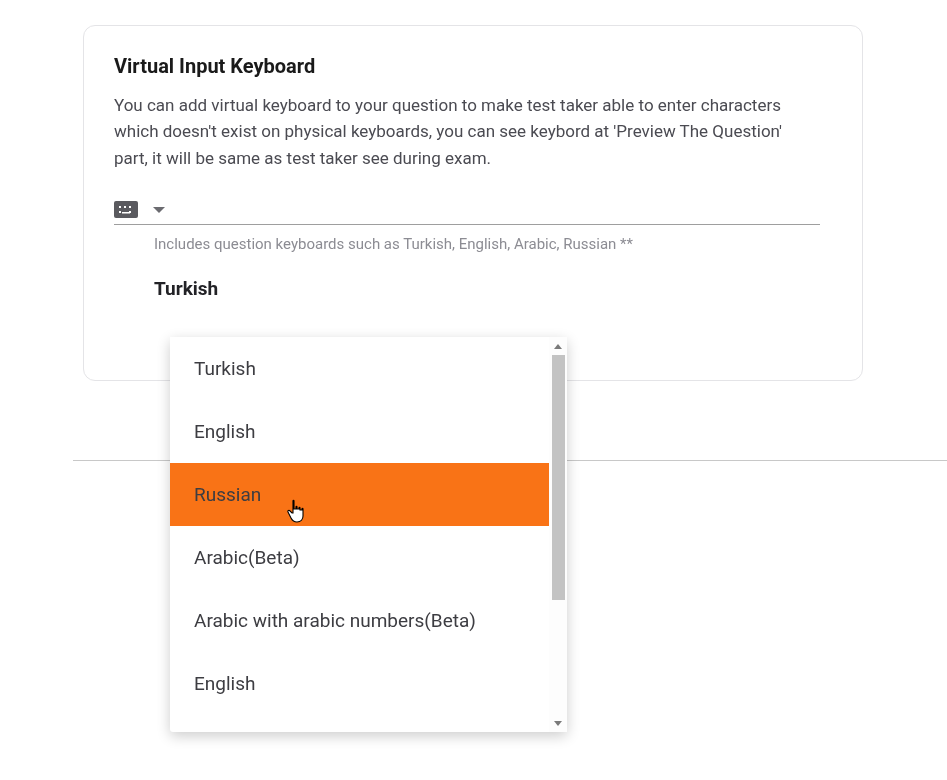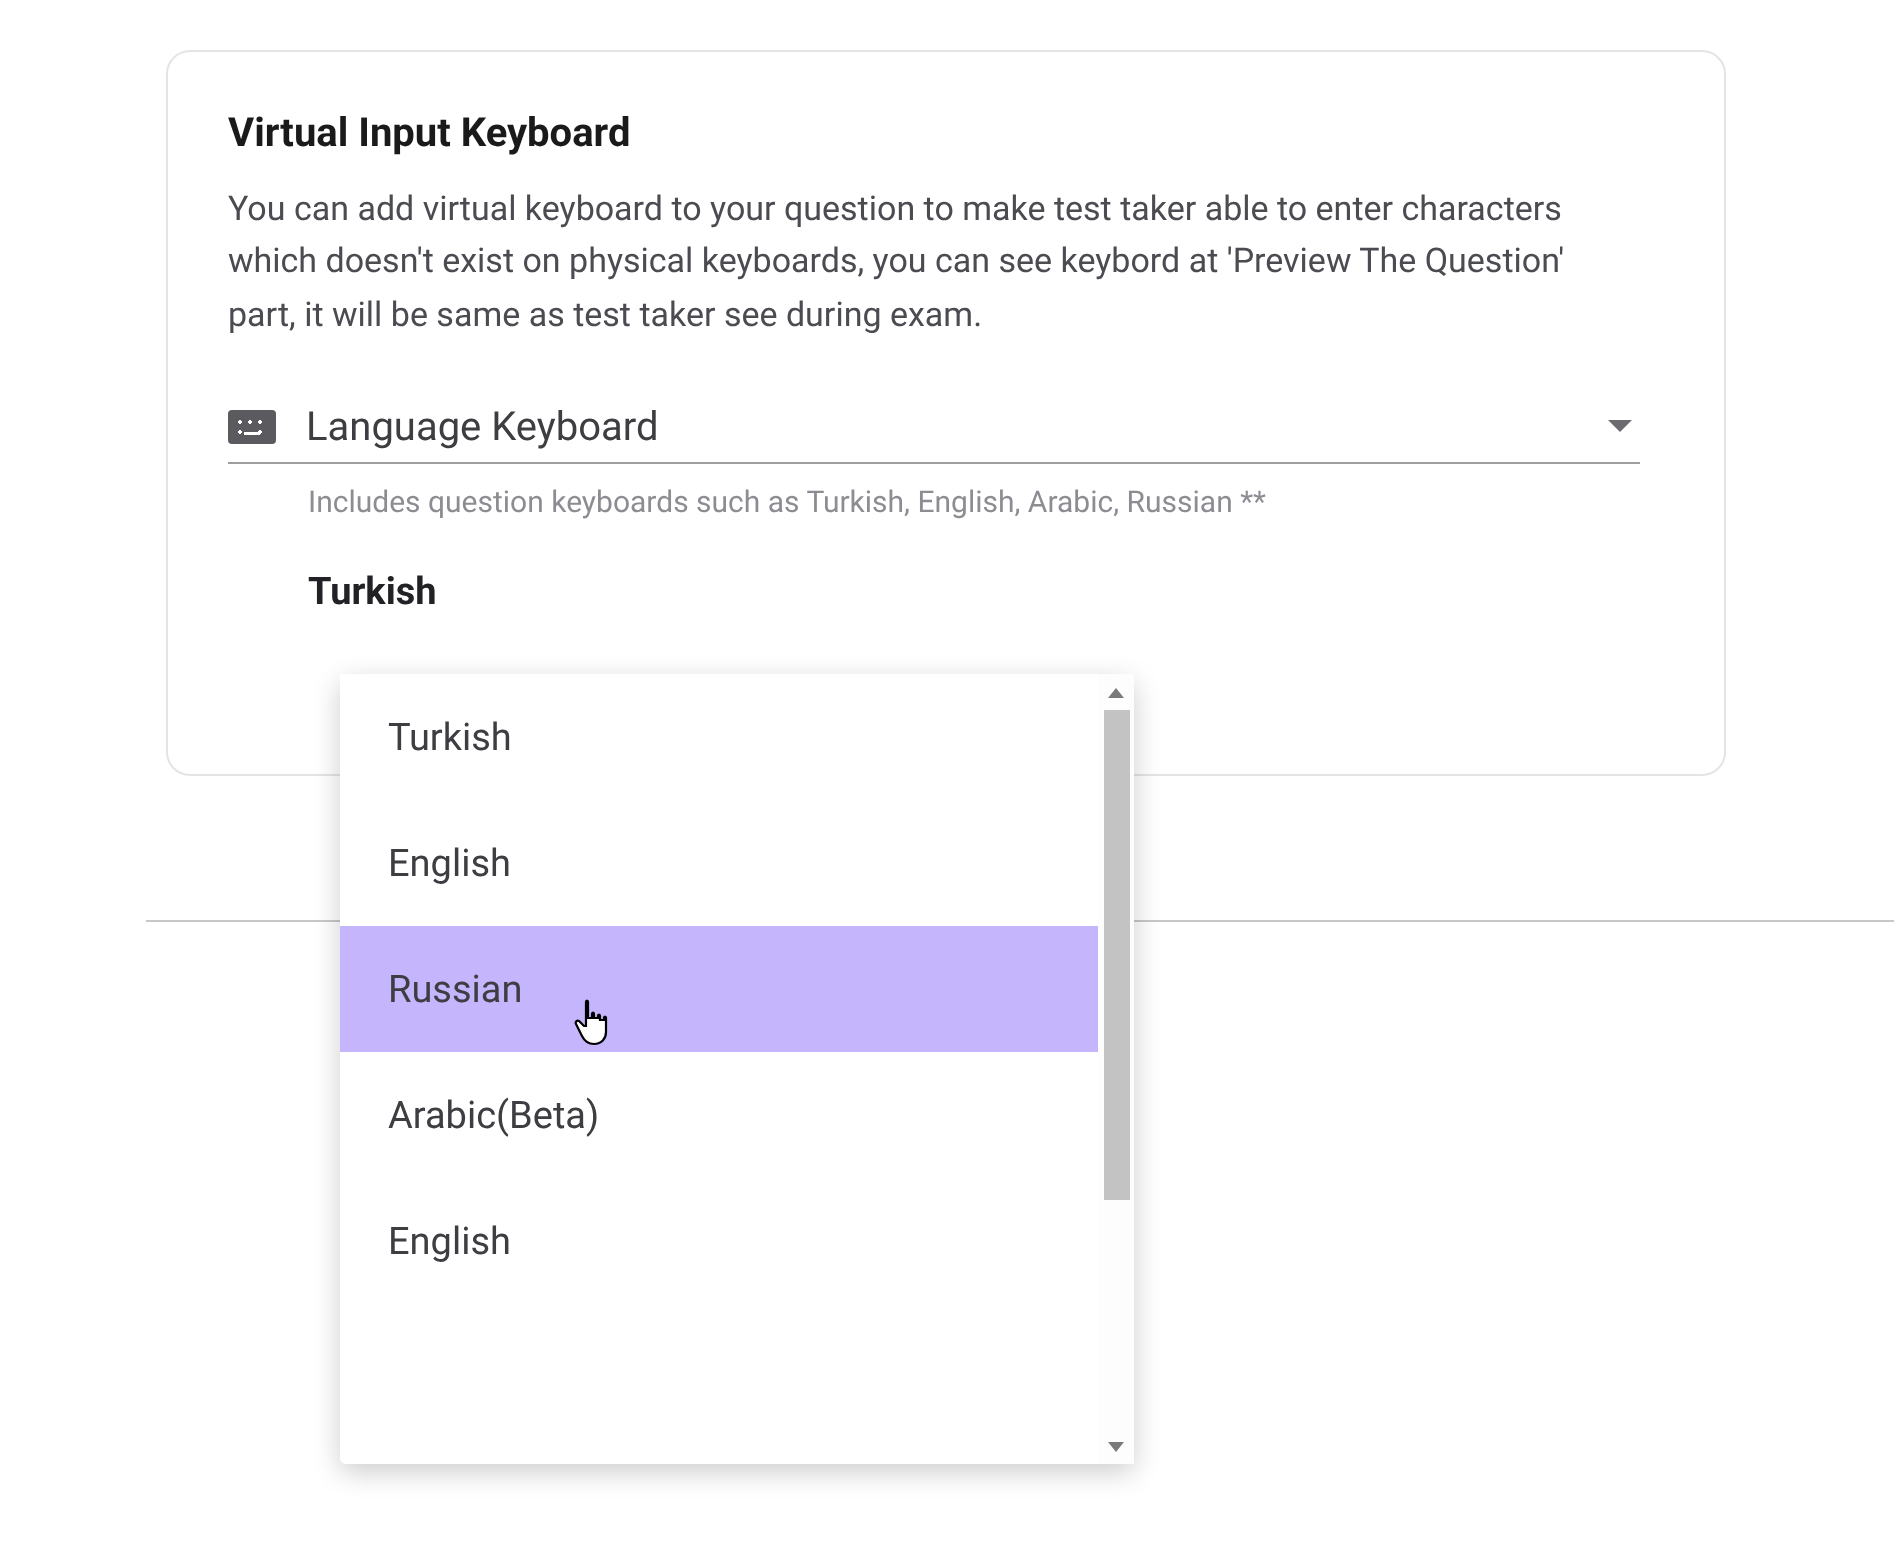--- a/index.html
+++ b/index.html
@@ -113,21 +113,21 @@
     }
     .dropdown-item {
       font-size: 19px;
       color: #3d3d42;
       padding: 20px 24px;
       cursor: pointer;
       background:#fff;
       position: relative;
     }
     .dropdown-item.highlight {
-      background: #c4b5fd;
+      background: #f97316;
     }
     .scrollbar-track{
       width:18px;
       background:#fdfdfd;
       position: relative;
       display:flex;
       flex-direction:column;
       align-items:center;
       border-left: 0;
     }
@@ -160,39 +160,39 @@
   </style>
 </head>
 <body>
 
 <div class="card">
   <div class="card-title">Virtual Input Keyboard</div>
   <div class="card-desc">You can add virtual keyboard to your question to make test taker able to enter characters which doesn't exist on physical keyboards, you can see keybord at 'Preview The Question' part, it will be same as test taker see during exam.</div>
 
   <div class="select-row">
     <div class="keyboard-icon"></div>
-    <div class="select-label">Language Keyboard</div>
     <div class="caret-down">
       <svg width="12" height="6" viewBox="0 0 12 6">
           <path d="M0 0 L6 6 L12 0 Z" fill="currentColor"></path>
         </svg>
     </div>
   </div>
   <div class="helper-text">Includes question keyboards such as Turkish, English, Arabic, Russian **</div>
   <div class="settings-label">Turkish</div>
 </div>
 
 <div class="hr-line"></div>
 
 <div class="dropdown">
   <div class="dropdown-list">
     <div class="dropdown-item">Turkish</div>
     <div class="dropdown-item">English</div>
     <div class="dropdown-item highlight">Russian</div>
     <div class="dropdown-item">Arabic(Beta)</div>
+    <div class="dropdown-item">Arabic with arabic numbers(Beta)</div>
     <div class="dropdown-item">English</div>
   </div>
   <div class="scrollbar-track">
     <div class="scroll-arrow">
       <svg width="8" height="5" viewBox="0 0 8 5">
           <path d="M0 5 L4 0 L8 5 Z" fill="currentColor"></path>
         </svg>
     </div>
     <div class="scroll-thumb"></div>
     <div class="scroll-arrow" style="position:absolute;bottom:0;">

